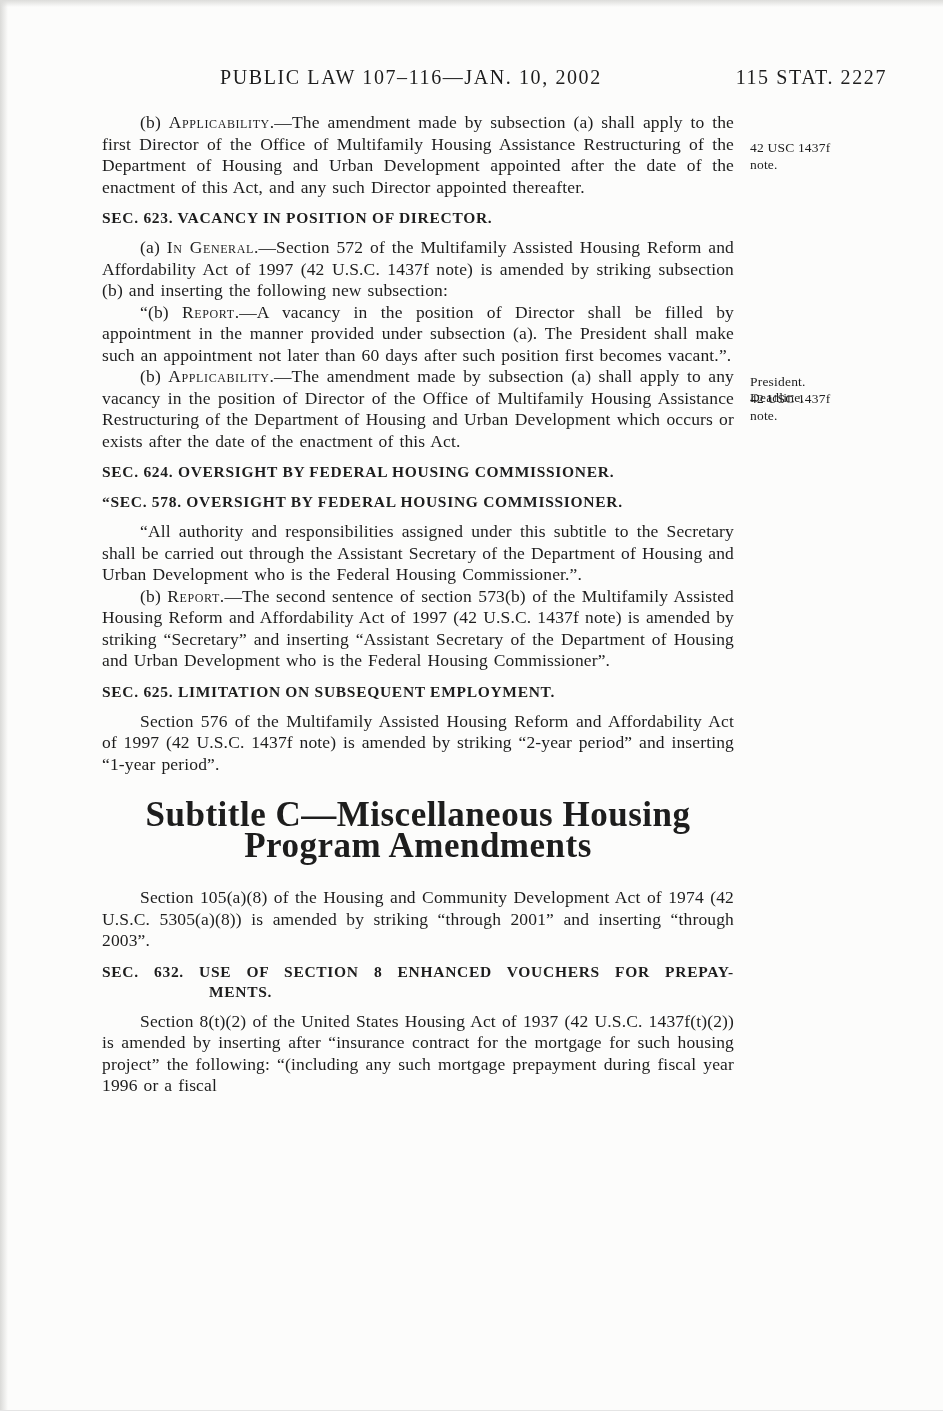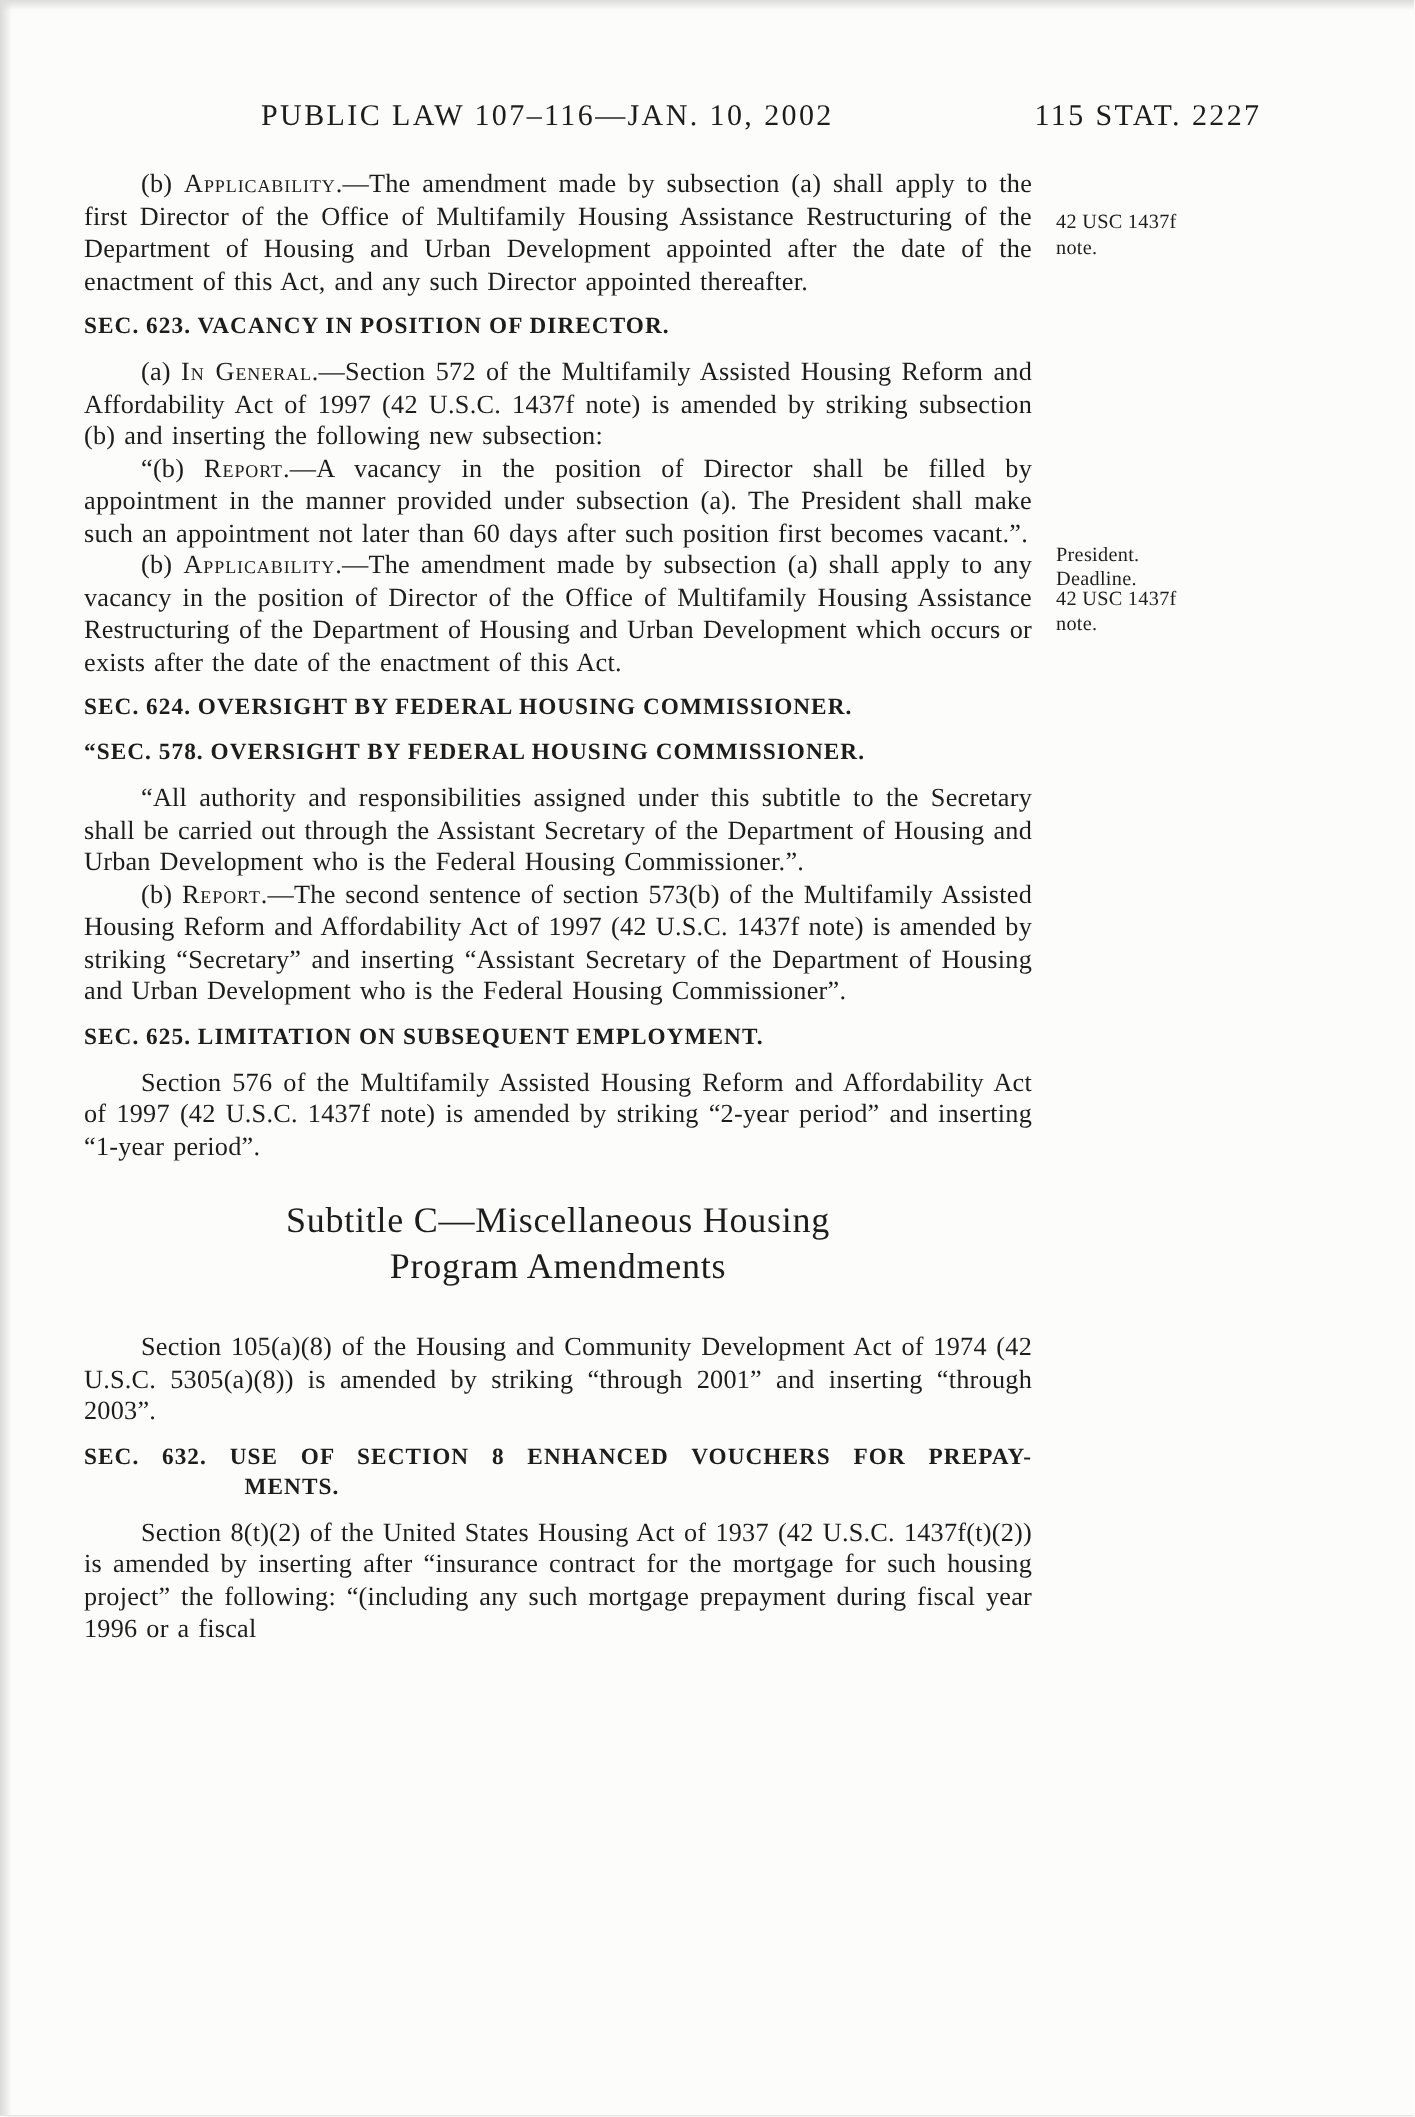--- a/index.html
+++ b/index.html
@@ -9,21 +9,21 @@
   }
   .page {
     position: relative;
     width: 943px;
     height: 1411px;
     background: #fcfcfb;
     color: #1d1d1d;
     font-family: "Liberation Serif", "DejaVu Serif", serif;
     box-sizing: border-box;
     padding-top: 66px;
-    padding-left: 56px;
+    padding-left: 102px;
     overflow: hidden;
     border-bottom: 1px solid #e4e4e4;
   }
   
   .page::before {
     content: "";
     position: absolute;
     left: 0; top: 0; bottom: 0;
     width: 8px;
     background: linear-gradient(to right, #dadad8, rgba(255,255,255,0));
@@ -73,22 +73,22 @@
     line-height: 20px;
     letter-spacing: 0.7px;
     margin: 10px 0 9px 0;
   }
   .justify-last {
     text-align: justify;
     text-align-last: justify;
   }
 
   .subtitle {
-    font-weight: normal;
-    font-size: 24px;
+    font-weight: bold;
+    font-size: 35px;
     line-height: 31px;
     letter-spacing: 0.5px;
     text-align: center;
     margin: 24px 0 26px 0;
   }
 
   .margin-note {
     position: absolute;
     left: calc(100% + 16px);
     width: 150px;
@@ -109,21 +109,21 @@
     <span class="law-title">PUBLIC LAW 107–116—JAN. 10, 2002</span>
     <span class="stat-number">115 STAT. 2227</span>
   </div>
   <div class="doc-col">
       <div class="para"><div class="margin-note" style="top: 0px;">
           <div>42 USC 1437f</div>
           <div>note.</div>
         </div><span>(b) </span><span class="sc">Applicability</span><span>.—The amendment made by subsection (a) shall apply to the first Director of the Office of Multifamily Housing Assistance Restructuring of the Department of Housing and Urban Development appointed after the date of the enactment of this Act, and any such Director appointed thereafter.</span></div>
       <div class="sec-heading">SEC. 623. VACANCY IN POSITION OF DIRECTOR.</div>
       <div class="para"><span>(a) </span><span class="sc">In General</span><span>.—Section 572 of the Multifamily Assisted Housing Reform and Affordability Act of 1997 (42 U.S.C. 1437f note) is amended by striking subsection (b) and inserting the following new subsection:</span></div>
-      <div class="para"><div class="margin-note" style="top: 32px;">
+      <div class="para"><div class="margin-note" style="top: 44px;">
           <div>President.</div>
           <div>Deadline.</div>
         </div><span>“(b) </span><span class="sc">Report</span><span>.—A vacancy in the position of Director shall be filled by appointment in the manner provided under subsection (a). The President shall make such an appointment not later than 60 days after such position first becomes vacant.”.</span></div>
       <div class="para"><div class="margin-note" style="top: -3px;">
           <div>42 USC 1437f</div>
           <div>note.</div>
         </div><span>(b) </span><span class="sc">Applicability</span><span>.—The amendment made by subsection (a) shall apply to any vacancy in the position of Director of the Office of Multifamily Housing Assistance Restructuring of the Department of Housing and Urban Development which occurs or exists after the date of the enactment of this Act.</span></div>
       <div class="sec-heading">SEC. 624. OVERSIGHT BY FEDERAL HOUSING COMMISSIONER.</div>
       <div class="sec-heading">“SEC. 578. OVERSIGHT BY FEDERAL HOUSING COMMISSIONER.</div>
       <div class="para"><span>“All authority and responsibilities assigned under this subtitle to the Secretary shall be carried out through the Assistant Secretary of the Department of Housing and Urban Development who is the Federal Housing Commissioner.”.</span></div>

